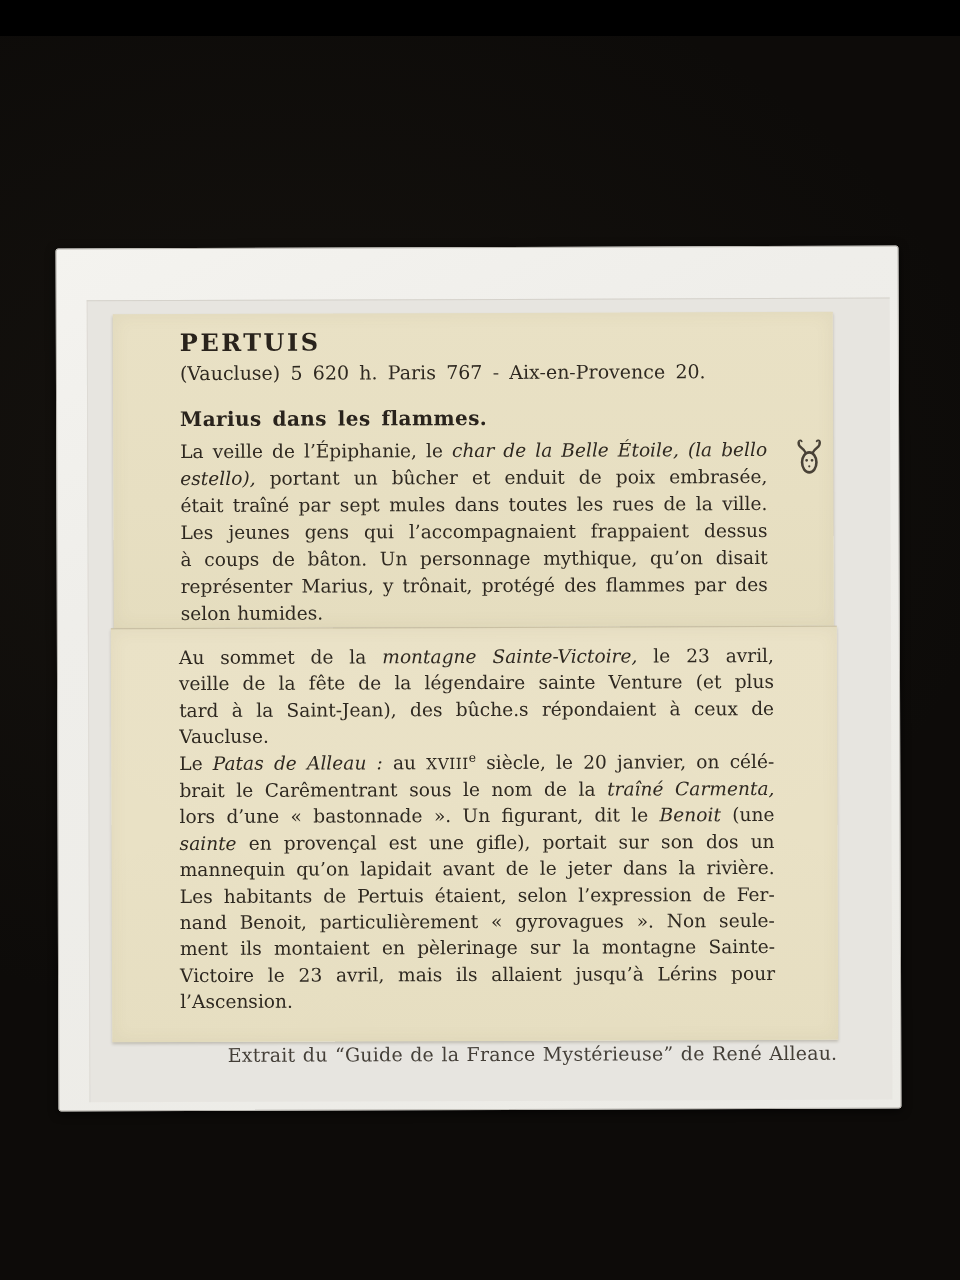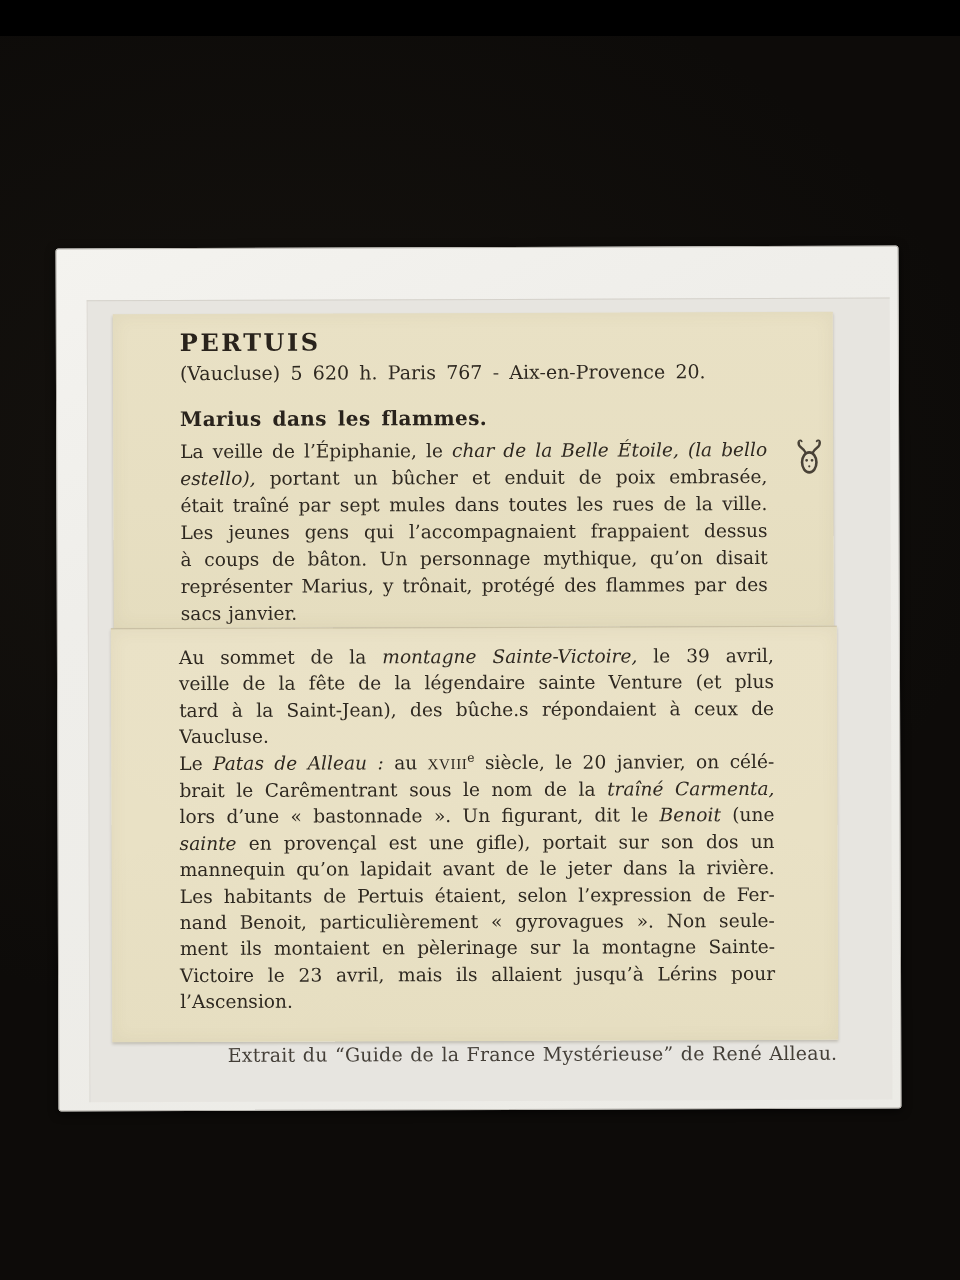--- a/index.html
+++ b/index.html
@@ -54,21 +54,21 @@
   }
   .body-1{margin-top:6px;}
   .line{
     font-size:18.6px;line-height:27px;
     text-align:justify;text-align-last:justify;
     word-spacing:0.05em;
   }
   .clipping-2 .line{line-height:26.4px;}
   .line.noj{text-align-last:left;}
   .i{font-style:italic;}
-  .sc{font-size:82%;letter-spacing:0.5px;font-family:Liberation Serif, serif;}
+  .sc{font-size:82%;letter-spacing:0.5px;}
   .sup{vertical-align:super;font-size:66%;line-height:0;}
   .caption{
     position:absolute;top:796px;right:64px;
     font-size:19px;color:#443f38;letter-spacing:0.2px;word-spacing:0.06em;
   }
   .marginalia{
     position:absolute;left:740px;top:190px;width:26px;height:44px;
     opacity:0.88;
   }
 </style>
@@ -83,38 +83,38 @@
       <div class="clip-title">PERTUIS</div>
       <div class="clip-subtitle">(Vaucluse) 5 620 h. Paris 767 - Aix-en-Provence 20.</div>
       <div class="clip-heading">Marius dans les flammes.</div>
       <div class="body-1">
           <div class="line"><span>La veille de l’Épiphanie, le </span><span class="i">char de la Belle Étoile, (la bello</span></div>
           <div class="line"><span class="i">estello),</span><span> portant un bûcher et enduit de poix embrasée,</span></div>
           <div class="line"><span>était traîné par sept mules dans toutes les rues de la ville.</span></div>
           <div class="line"><span>Les jeunes gens qui l’accompagnaient frappaient dessus</span></div>
           <div class="line"><span>à coups de bâton. Un personnage mythique, qu’on disait</span></div>
           <div class="line"><span>représenter Marius, y trônait, protégé des flammes par des</span></div>
-          <div class="line noj"><span>sacs janvier.</span></div>
+          <div class="line noj"><span>selon humides.</span></div>
         </div>
     </div>
 
     <svg class="marginalia" viewBox="0 0 26 44" xmlns="http://www.w3.org/2000/svg">
       <path d="M9.5 17 C7 11, 1.5 12, 2.5 6.5" fill="none" stroke="#342d24" stroke-width="2.4" stroke-linecap="round"></path>
       <path d="M2.5 6.5 C2 4.5, 4.5 3.8, 5.5 5.5" fill="none" stroke="#342d24" stroke-width="1.8" stroke-linecap="round"></path>
       <path d="M16.5 17 C19 11, 24.5 12, 23.5 6.5" fill="none" stroke="#342d24" stroke-width="2.4" stroke-linecap="round"></path>
       <path d="M23.5 6.5 C24 4.5, 21.5 3.8, 20.5 5.5" fill="none" stroke="#342d24" stroke-width="1.8" stroke-linecap="round"></path>
       <ellipse cx="13" cy="26.5" rx="7.2" ry="10" fill="#e7dfc6" stroke="#342d24" stroke-width="2.6"></ellipse>
       <circle cx="10.4" cy="24.5" r="1.4" fill="#342d24"></circle>
       <circle cx="15.8" cy="24.5" r="1.4" fill="#342d24"></circle>
       <circle cx="13" cy="30.5" r="1.1" fill="#342d24"></circle>
     </svg>
 
     <div class="clipping clipping-2">
       <div>
-          <div class="line"><span>Au sommet de la </span><span class="i">montagne Sainte-Victoire,</span><span> le 39 avril,</span></div>
+          <div class="line"><span>Au sommet de la </span><span class="i">montagne Sainte-Victoire,</span><span> le 23 avril,</span></div>
           <div class="line"><span>veille de la fête de la légendaire sainte Venture (et plus</span></div>
           <div class="line"><span>tard à la Saint-Jean), des bûche.s répondaient à ceux de</span></div>
           <div class="line noj"><span>Vaucluse.</span></div>
           <div class="line"><span>Le </span><span class="i">Patas de Alleau :</span><span> au </span><span class="sc">XVIII</span><span class="sup">e</span><span> siècle, le 20 janvier, on célé-</span></div>
           <div class="line"><span>brait le Carêmentrant sous le nom de la </span><span class="i">traîné Carmenta,</span></div>
           <div class="line"><span>lors d’une « bastonnade ». Un figurant, dit le </span><span class="i">Benoit</span><span> (une</span></div>
           <div class="line"><span class="i">sainte</span><span> en provençal est une gifle), portait sur son dos un</span></div>
           <div class="line"><span>mannequin qu’on lapidait avant de le jeter dans la rivière.</span></div>
           <div class="line"><span>Les habitants de Pertuis étaient, selon l’expression de Fer-</span></div>
           <div class="line"><span>nand Benoit, particulièrement « gyrovagues ». Non seule-</span></div>

